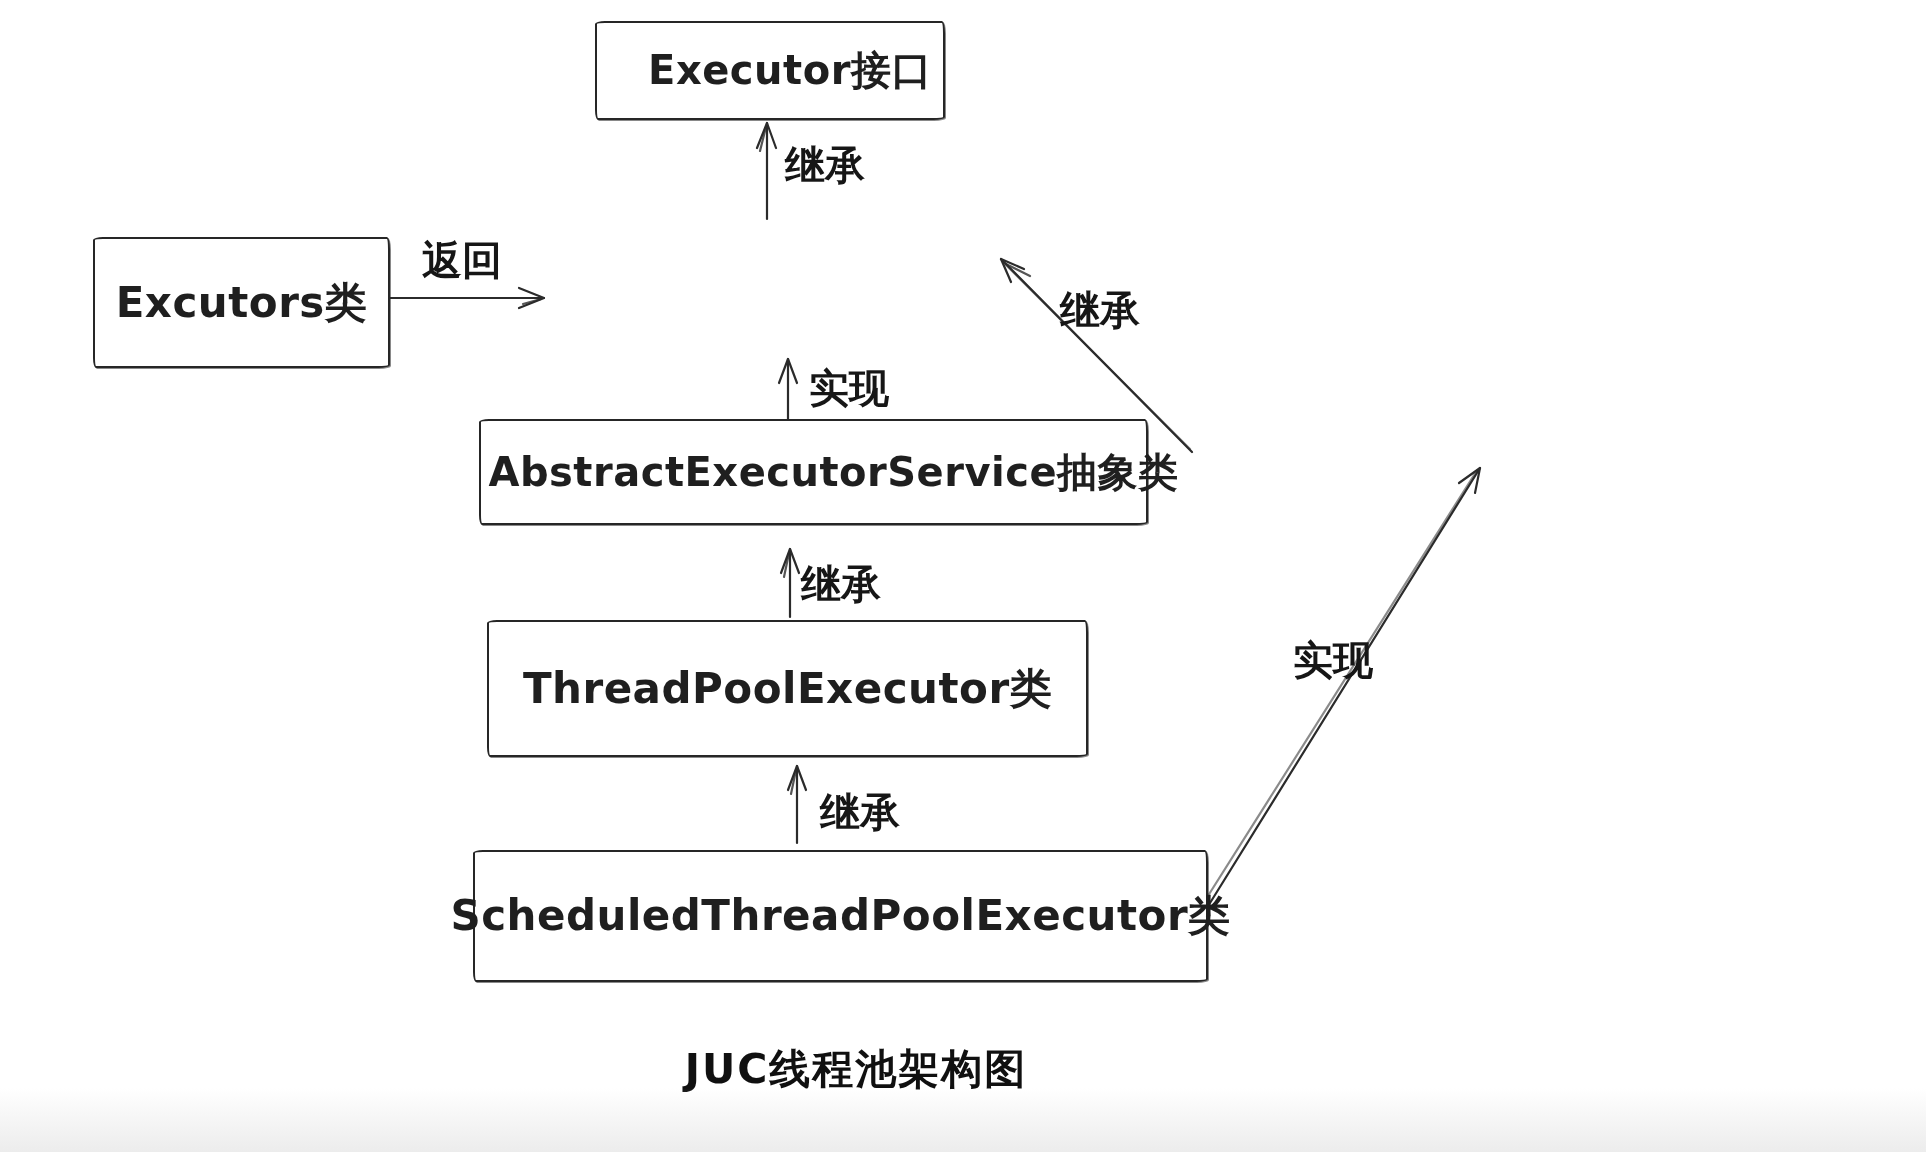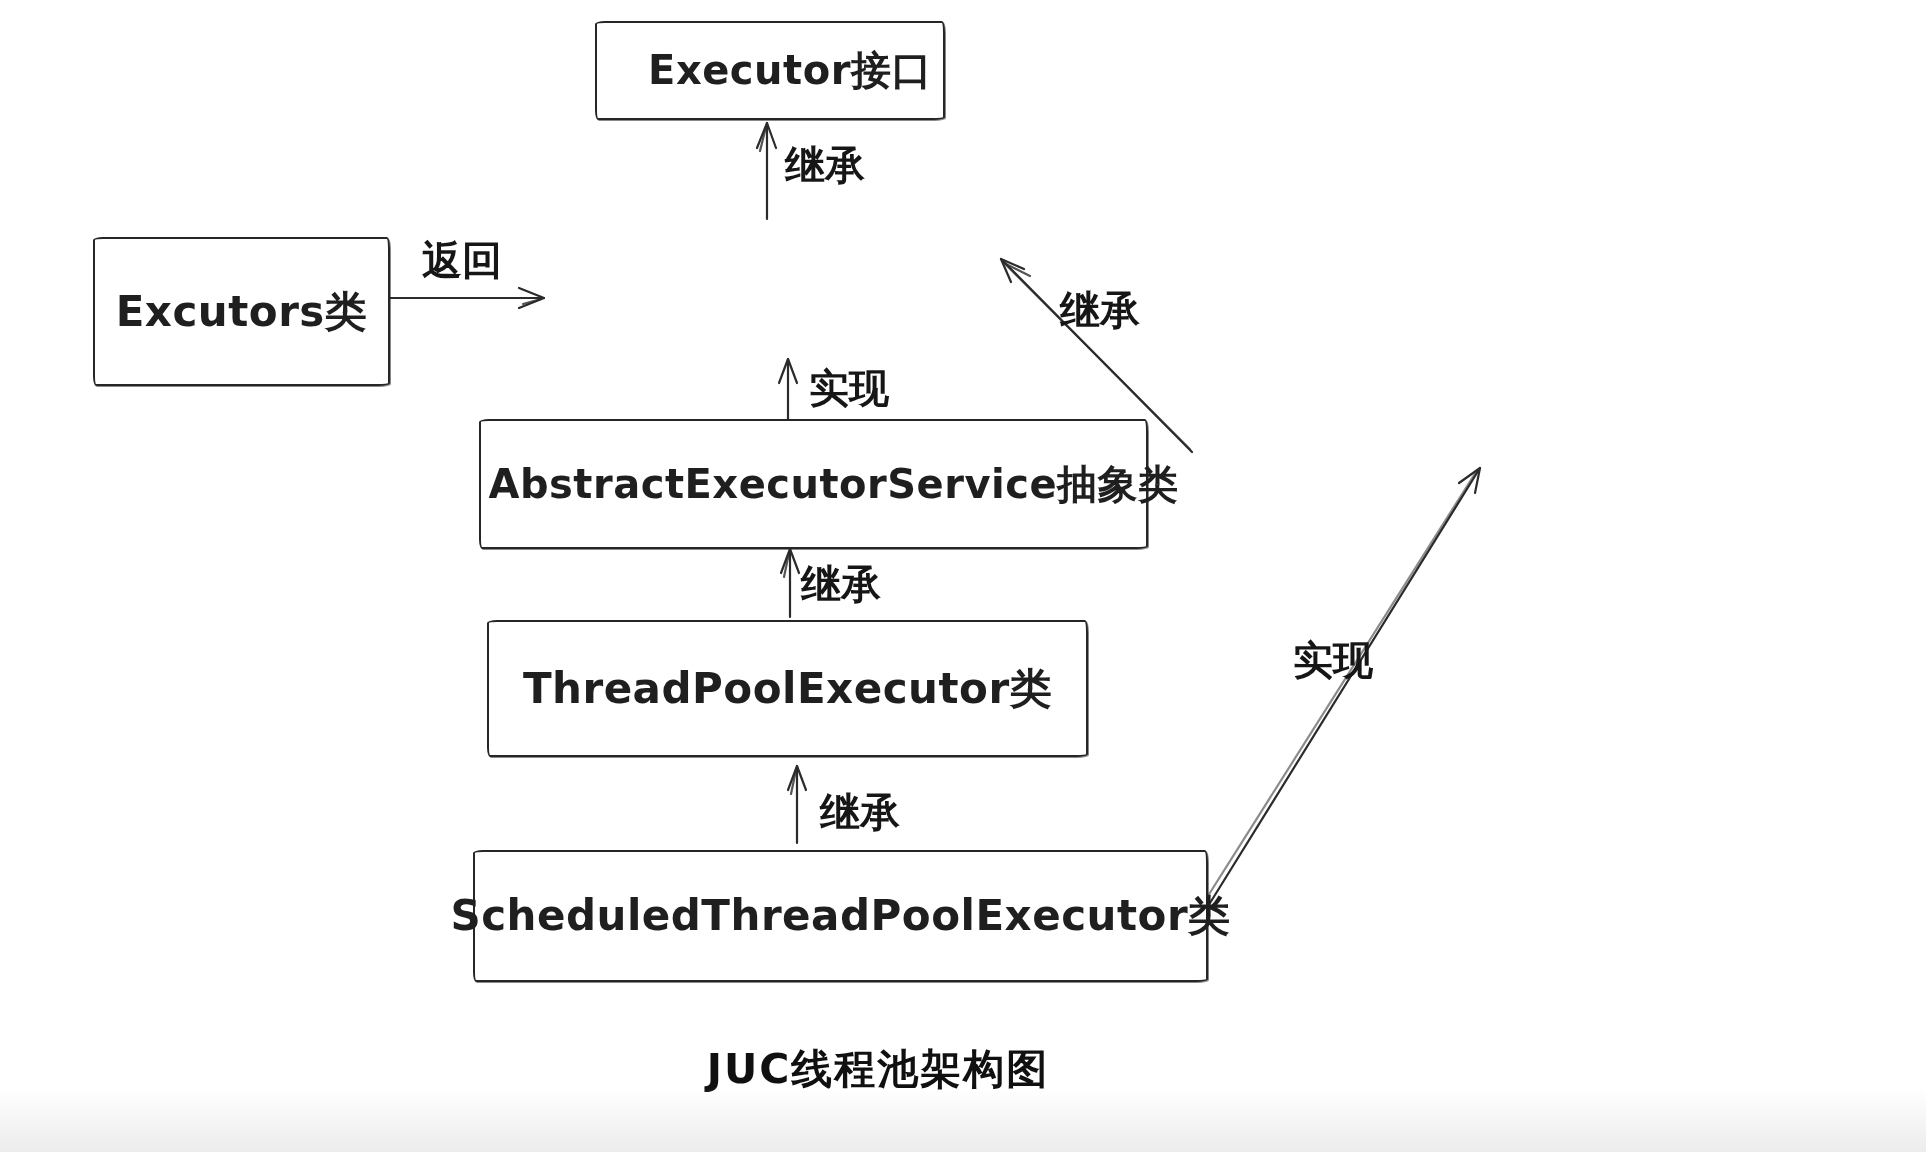--- a/index.html
+++ b/index.html
@@ -54,21 +54,21 @@
   }
   #edges-layer line, #edges-layer polyline {
     stroke: #2b2b2b;
     stroke-width: 2.2;
     fill: none;
     stroke-linecap: round;
     stroke-linejoin: round;
   }
   #diagram-title {
     position: absolute;
-    left: 878px;
+    left: 856px;
     top: 1069px;
     transform: translate(-50%, -50%);
     font-size: 41px;
     font-weight: 700;
     letter-spacing: 2px;
     color: #101010;
     white-space: nowrap;
   }
   .fs40 { font-size: 40px; padding-left: 40px; }
   .fs42 { font-size: 42px; }
@@ -120,27 +120,27 @@
       <line x1="1210" y1="903" x2="1480" y2="468"></line>
       <line x1="1206" y1="899" x2="1476" y2="472" opacity="0.55"></line>
       <polyline points="1475,493 1480,468 1459,483"></polyline>
     </g>
   </svg>
 
   <div class="node fs40" style="left:595px; top:21px;  width:350px; height:99px;">
     <span>Executor接口</span>
   </div>
 
-  <div class="node fs42" style="left:93px;  top:237px; width:297px; height:149px;">
+  <div class="node fs42" style="left:93px;  top:237px; width:297px; height:131px;">
     <span>Excutors类</span>
   </div>
 
 
 
-  <div class="node fs40" style="left:479px; top:419px; width:669px; height:130px;text-align:right;">
+  <div class="node fs40" style="left:479px; top:419px; width:669px; height:106px;text-align:right;">
     <span>AbstractExecutorService抽象类</span>
   </div>
 
   <div class="node fs42" style="left:487px; top:620px; width:601px; height:137px;">
     <span>ThreadPoolExecutor类</span>
   </div>
 
   <div class="node fs42" style="left:473px; top:850px; width:735px; height:132px;">
     <span>ScheduledThreadPoolExecutor类</span>
   </div>

